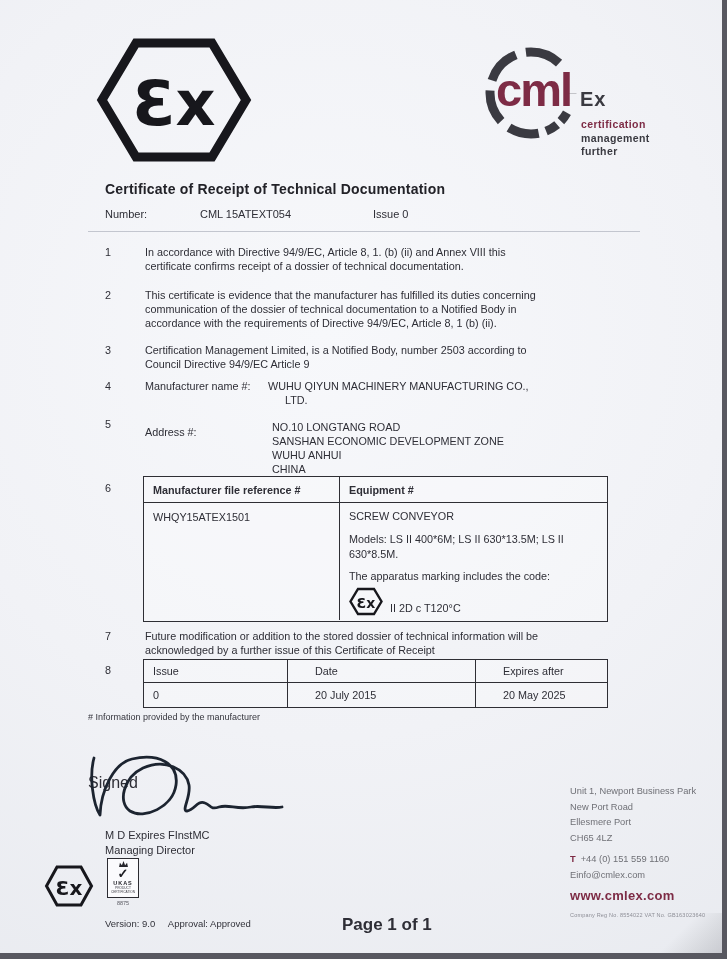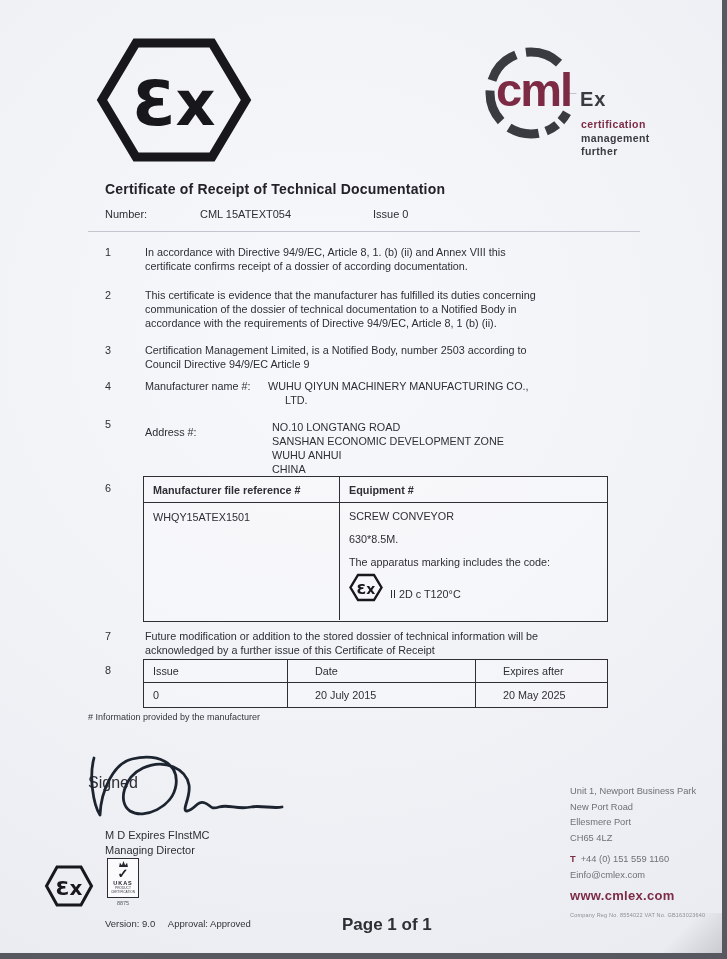--- a/index.html
+++ b/index.html
@@ -137,21 +137,21 @@
   <div class="number-row">
     <span class="nr-label">Number:</span>
     <span class="nr-value">CML 15ATEXT054</span>
     <span class="nr-issue">Issue 0</span>
   </div>
 
   <div class="clause c1">
     <div class="num">1</div>
     <div class="lines">
       <div>In accordance with Directive 94/9/EC, Article 8, 1. (b) (ii) and Annex VIII this</div>
-      <div>certificate confirms receipt of a dossier of according documentation.</div>
+      <div>certificate confirms receipt of a dossier of technical documentation.</div>
     </div>
   </div>
 
   <div class="clause c2">
     <div class="num">2</div>
     <div class="lines">
       <div>This certificate is evidence that the manufacturer has fulfilled its duties concerning</div>
       <div>communication of the dossier of technical documentation to a Notified Body in</div>
       <div>accordance with the requirements of Directive 94/9/EC, Article 8, 1 (b) (ii).</div>
     </div>
@@ -189,20 +189,21 @@
   <div class="tbl6">
     <div class="t6-head">
       <div class="hc1">Manufacturer file reference #</div>
       <div class="hc2">Equipment #</div>
     </div>
     <div class="t6-body">
       <div class="bc1">WHQY15ATEX1501</div>
       <div class="bc2">
         <div>SCREW CONVEYOR</div>
         <div class="equip-models">
+          <div>Models: LS II 400*6M; LS II 630*13.5M; LS II</div>
           <div>630*8.5M.</div>
         </div>
         <div class="equip-intro">The apparatus marking includes the code:</div>
         <div class="equip-code">
           <svg viewBox="0 0 34 29">
             <polygon points="9,2 25,2 32.5,14.5 25,27 9,27 1.5,14.5" fill="none" stroke="#17171c" stroke-width="2.4"></polygon>
             <text x="17" y="20.5" text-anchor="middle" class="hex-text" font-size="14">Ɛx</text>
           </svg>
           <span class="code-text">II 2D c T120°C</span>
         </div>

